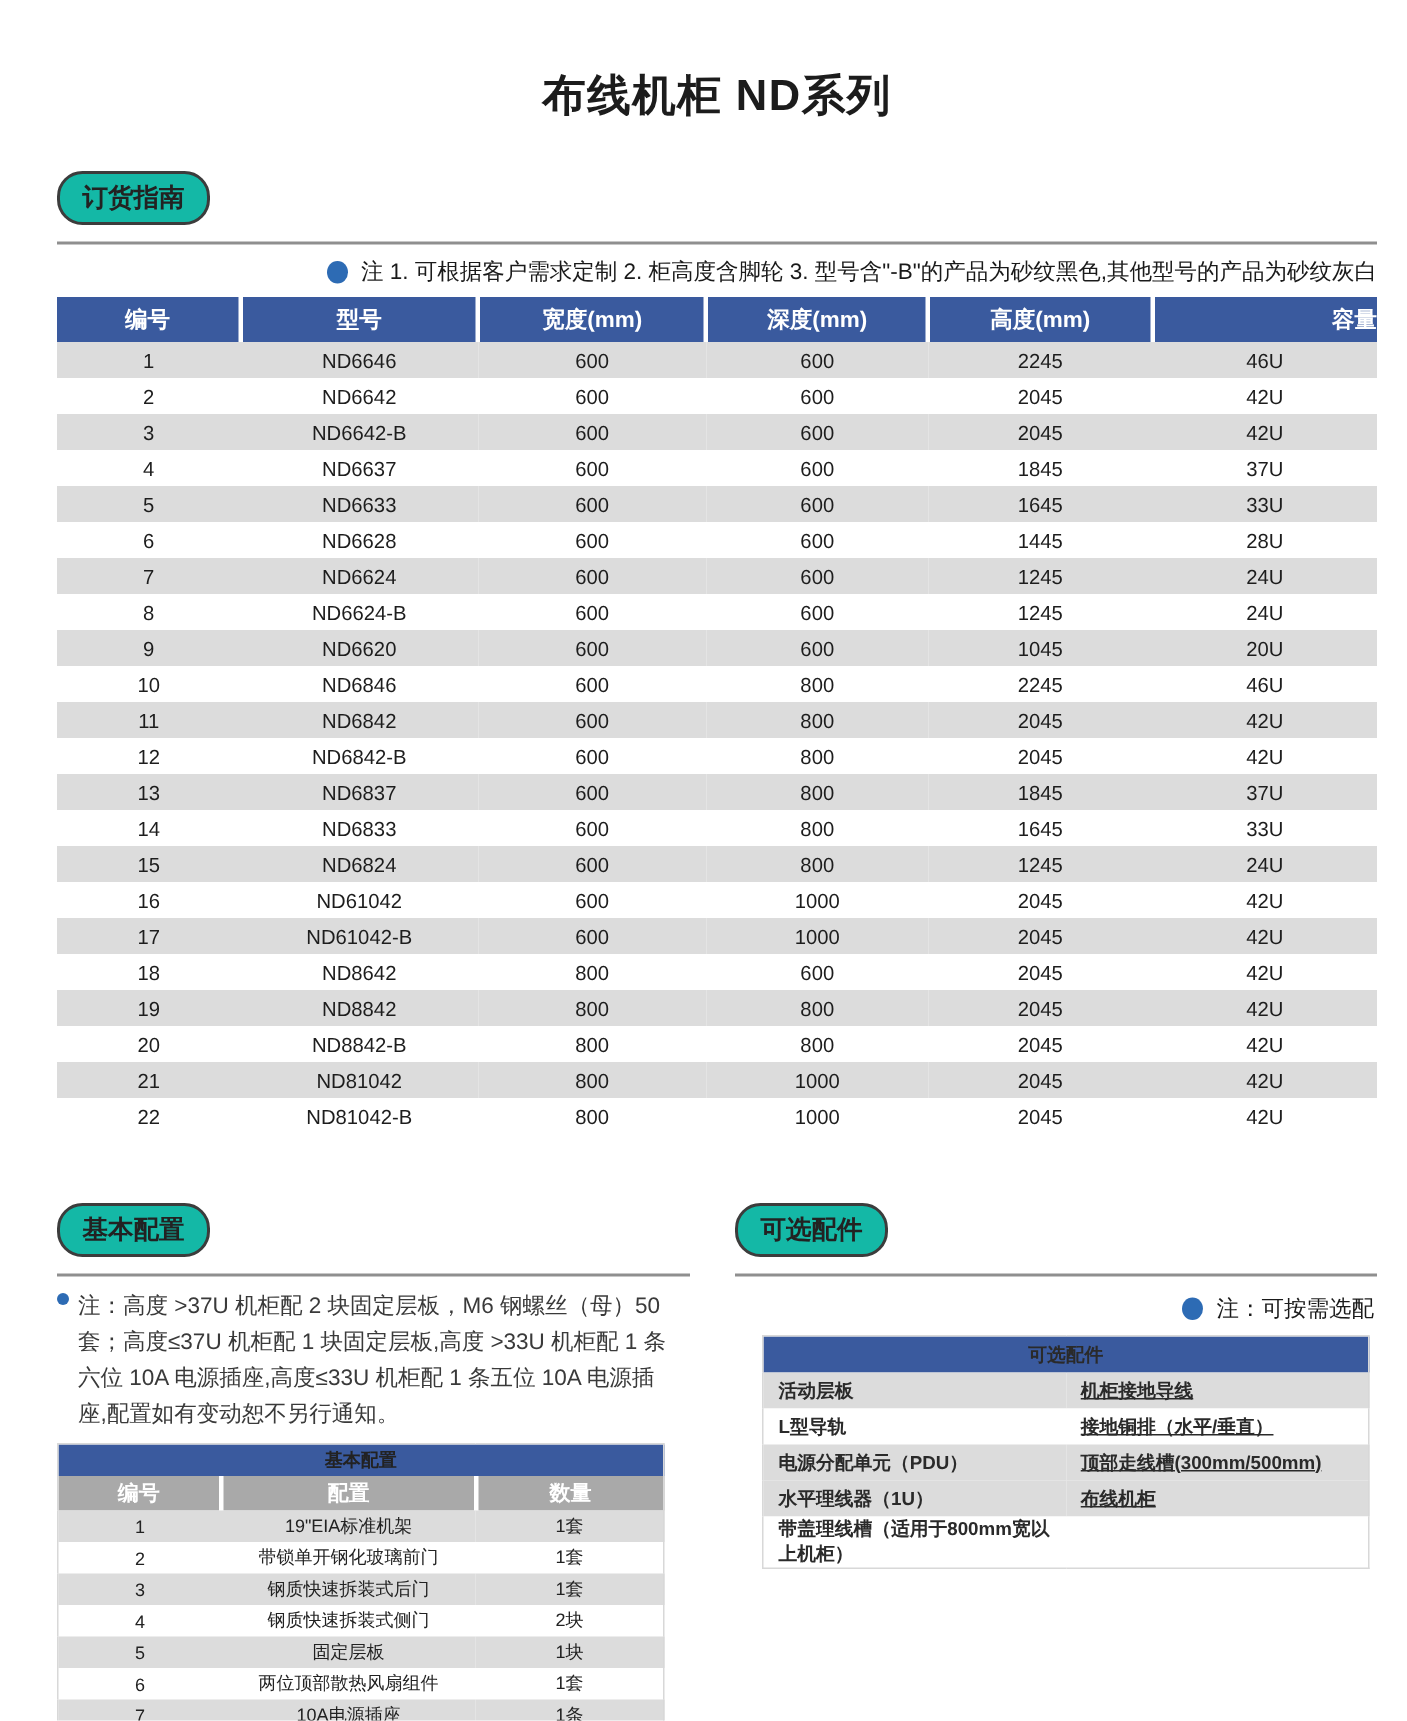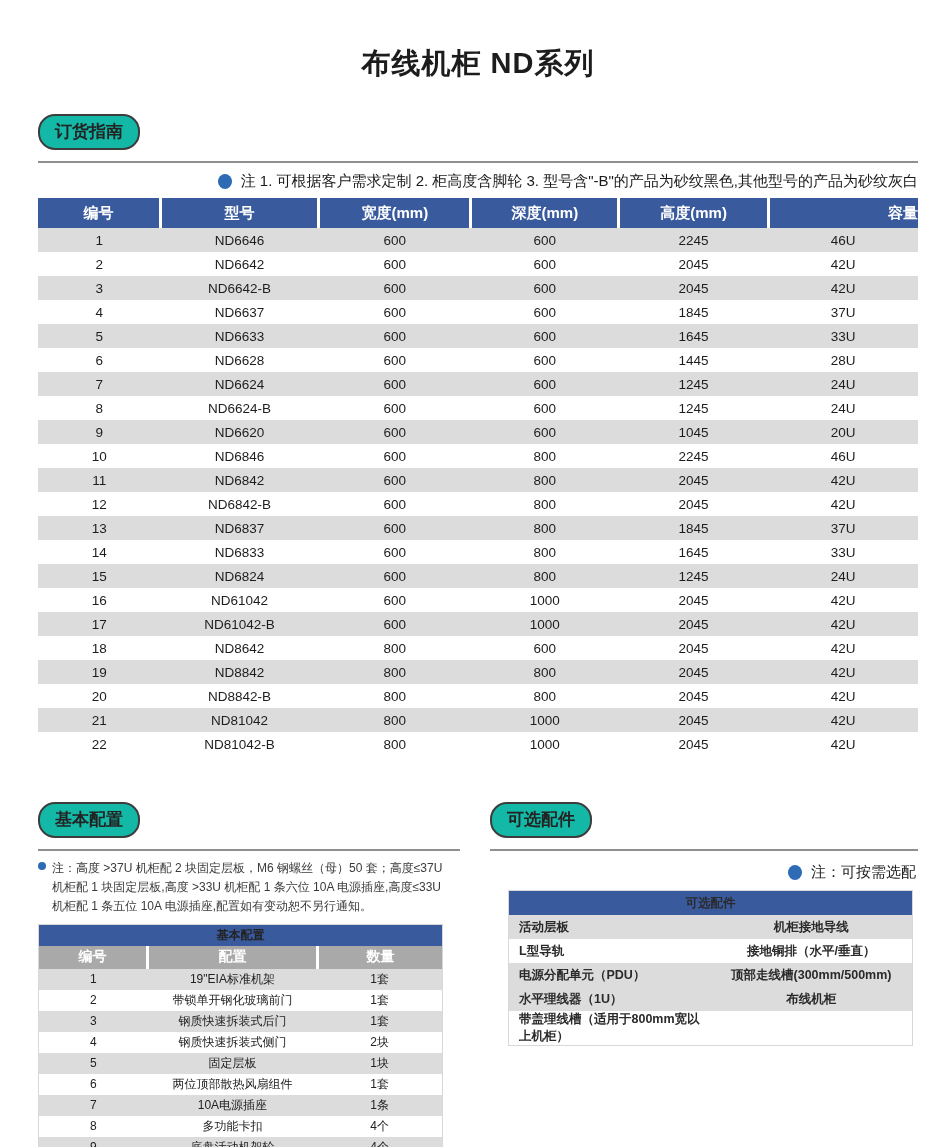--- a/index.html
+++ b/index.html
@@ -47,21 +47,21 @@
   }
   tr.odd td { background:#dcdcdc; }
   tr.even td { background:#ffffff; }
 
   
   .bottom { display:flex; margin-top:46px; }
   .col-left  { width:422px; flex:none; }
   .col-right { width:428px; flex:none; margin-left:30px; }
 
   .small-note {
-    display:flex; gap:6px; font-size:12px; line-height:1.6; color:#3a3a3a;
+    display:flex; gap:6px; font-size:15px; line-height:1.6; color:#3a3a3a;
     margin:8px 2px 7px 0; width:414px;
   }
   .small-note .dot { width:8px; height:8px; margin-top:3px; }
 
   table.sub, table.opt {
     border-collapse:collapse; table-layout:fixed;
     border:1px solid #d8d8d8;
   }
   table.sub { width:405px; }
   table.opt { width:405px; margin-left:18px; }
@@ -72,21 +72,21 @@
   }
   table.sub th {
     background:#a9a9a9; color:#ffffff; font-size:14px; font-weight:bold;
     height:23px; border-right:3px solid #ffffff; padding:0;
   }
   table.sub th:last-child { border-right:none; }
   table.sub td { text-align:center; font-size:12px; height:21px; padding:0; color:#222; }
 
   table.opt td { font-size:12.5px; height:24px; padding:0 10px; color:#2a2a2a; font-weight:bold; }
   table.opt td.l { text-align:left; width:46%;margin-top:18px; }
-  table.opt td.r { text-align:center; }
+  table.opt td.r { text-align:left;text-decoration:underline; }
 
   .note-line.right-note { margin:12px 2px 8px 0; }
 </style>
 </head>
 <body>
 
 <div class="content">
 
   <h1 class="page-title">布线机柜 ND系列</h1>
 

